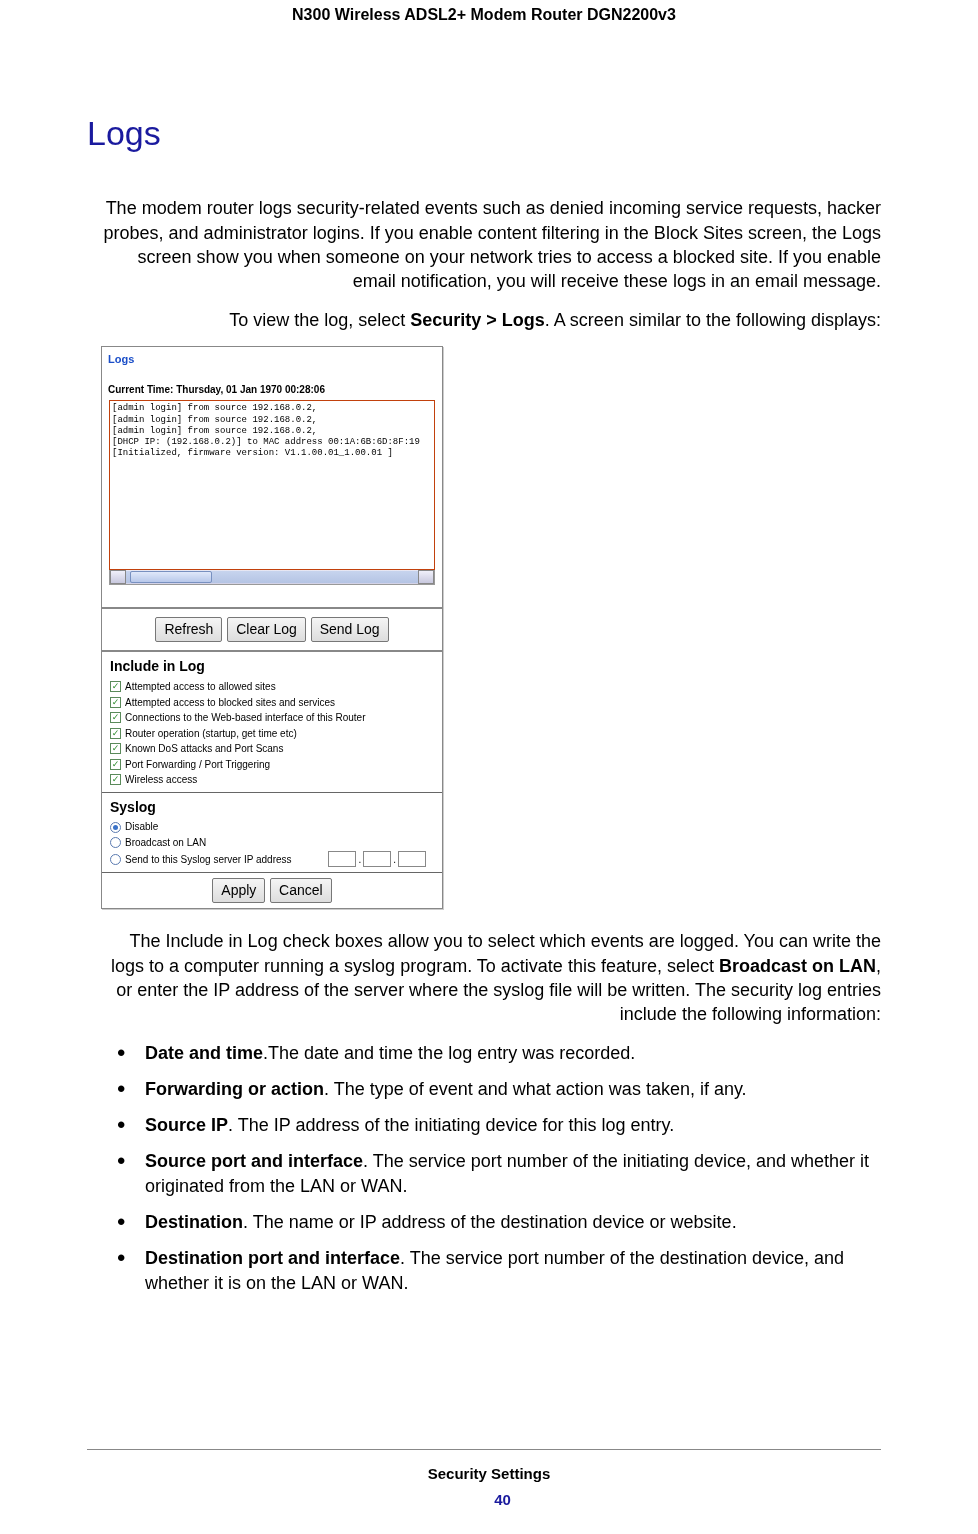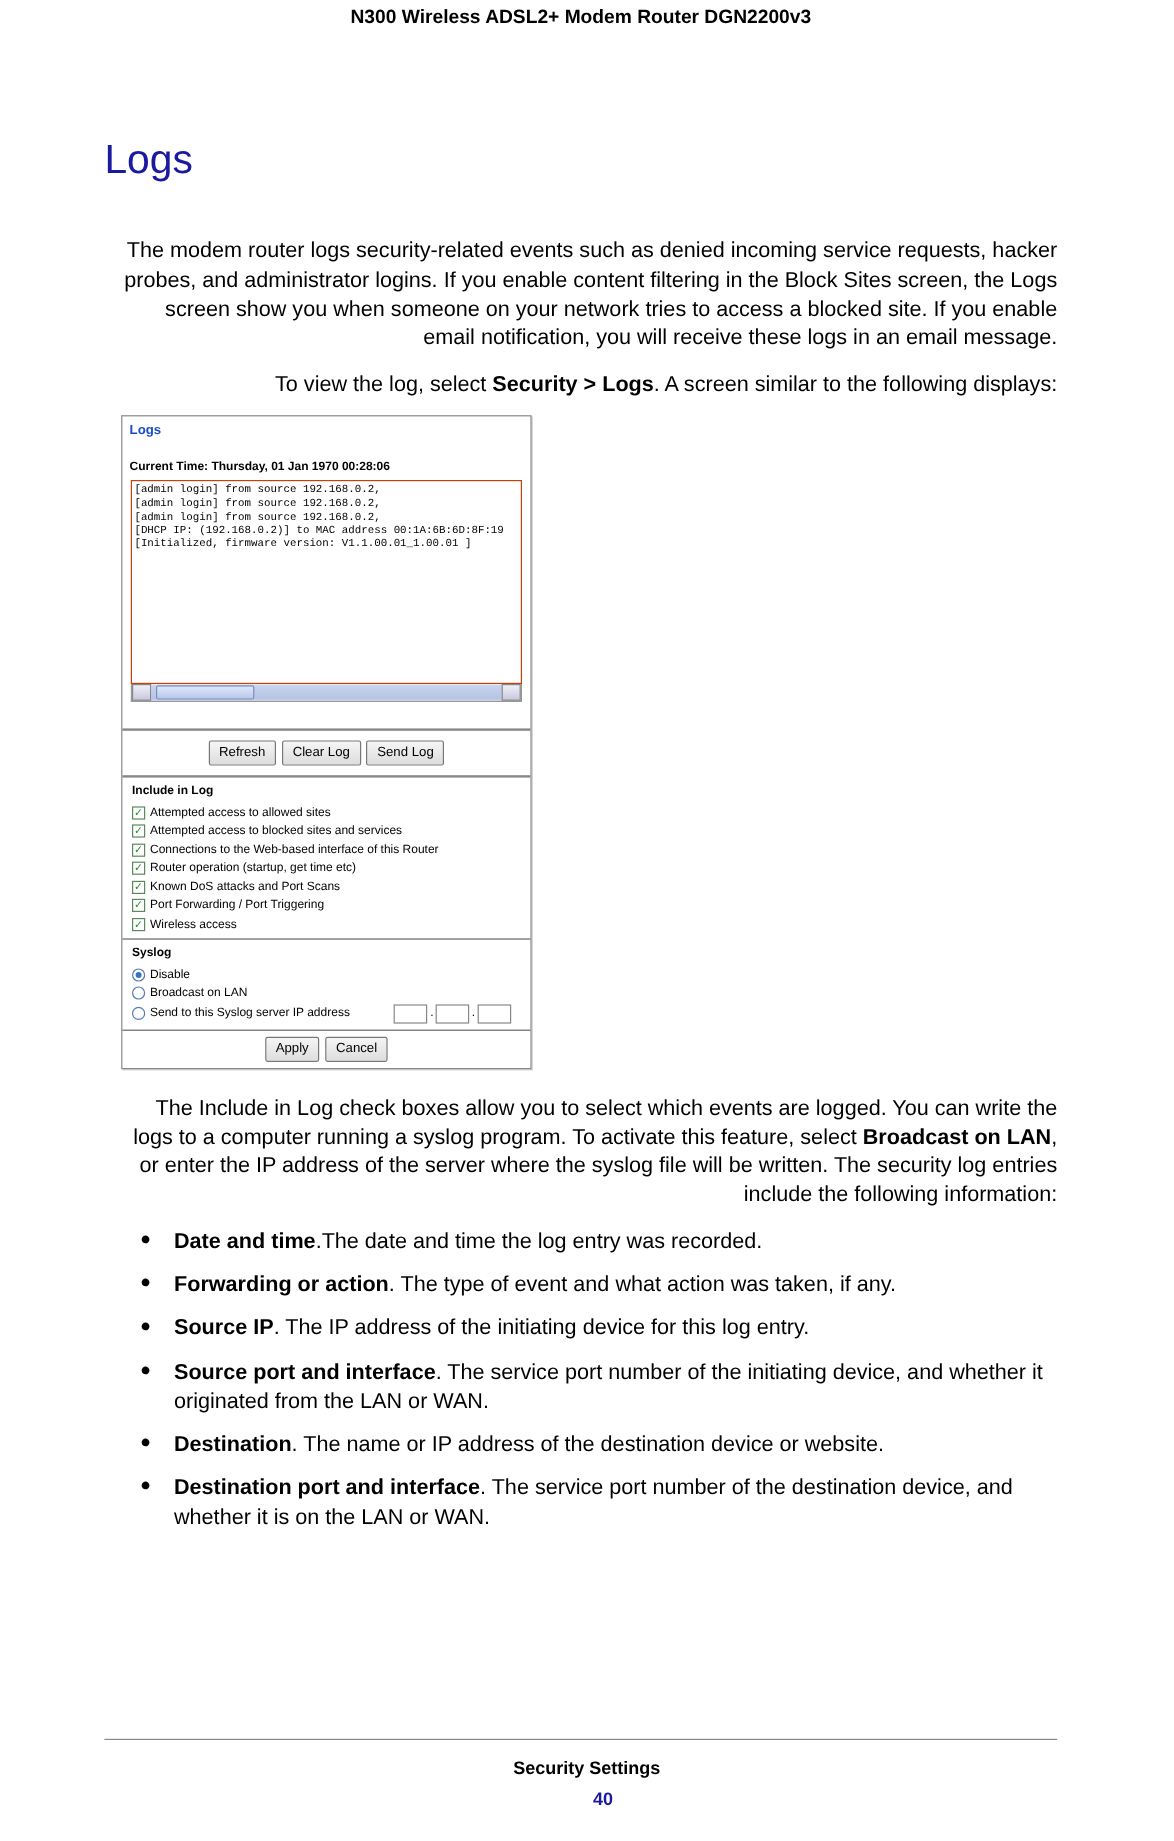--- a/index.html
+++ b/index.html
@@ -95,31 +95,31 @@
   .ss-sep { height: 18px; }
   .ss-hr { height: 2px; background: #888; margin: 0; }
   .ss-hr2 { height: 1px; background: #666; margin: 0; }
 
   .ss-btnrow {
     text-align: center;
     padding: 8px 0;
   }
   .ss-btn {
     display: inline-block;
-    font-size: 11px;
+    font-size: 14px;
     padding: 2px 8px;
     background: linear-gradient(#f5f5f5,#ddd);
     border: 1px solid #777;
     border-radius: 2px;
     margin: 0 1px;
   }
   .ss-subhead {
     font-weight: bold;
     padding: 5px 8px 3px 8px;
-    font-size: 10px;
+    font-size: 14px;
   }
   .ss-check-row, .ss-radio-row {
     display: flex;
     align-items: center;
     padding: 1px 8px;
     font-size: 10px;
     gap: 4px;
   }
   .ss-check {
     width: 11px; height: 11px;

